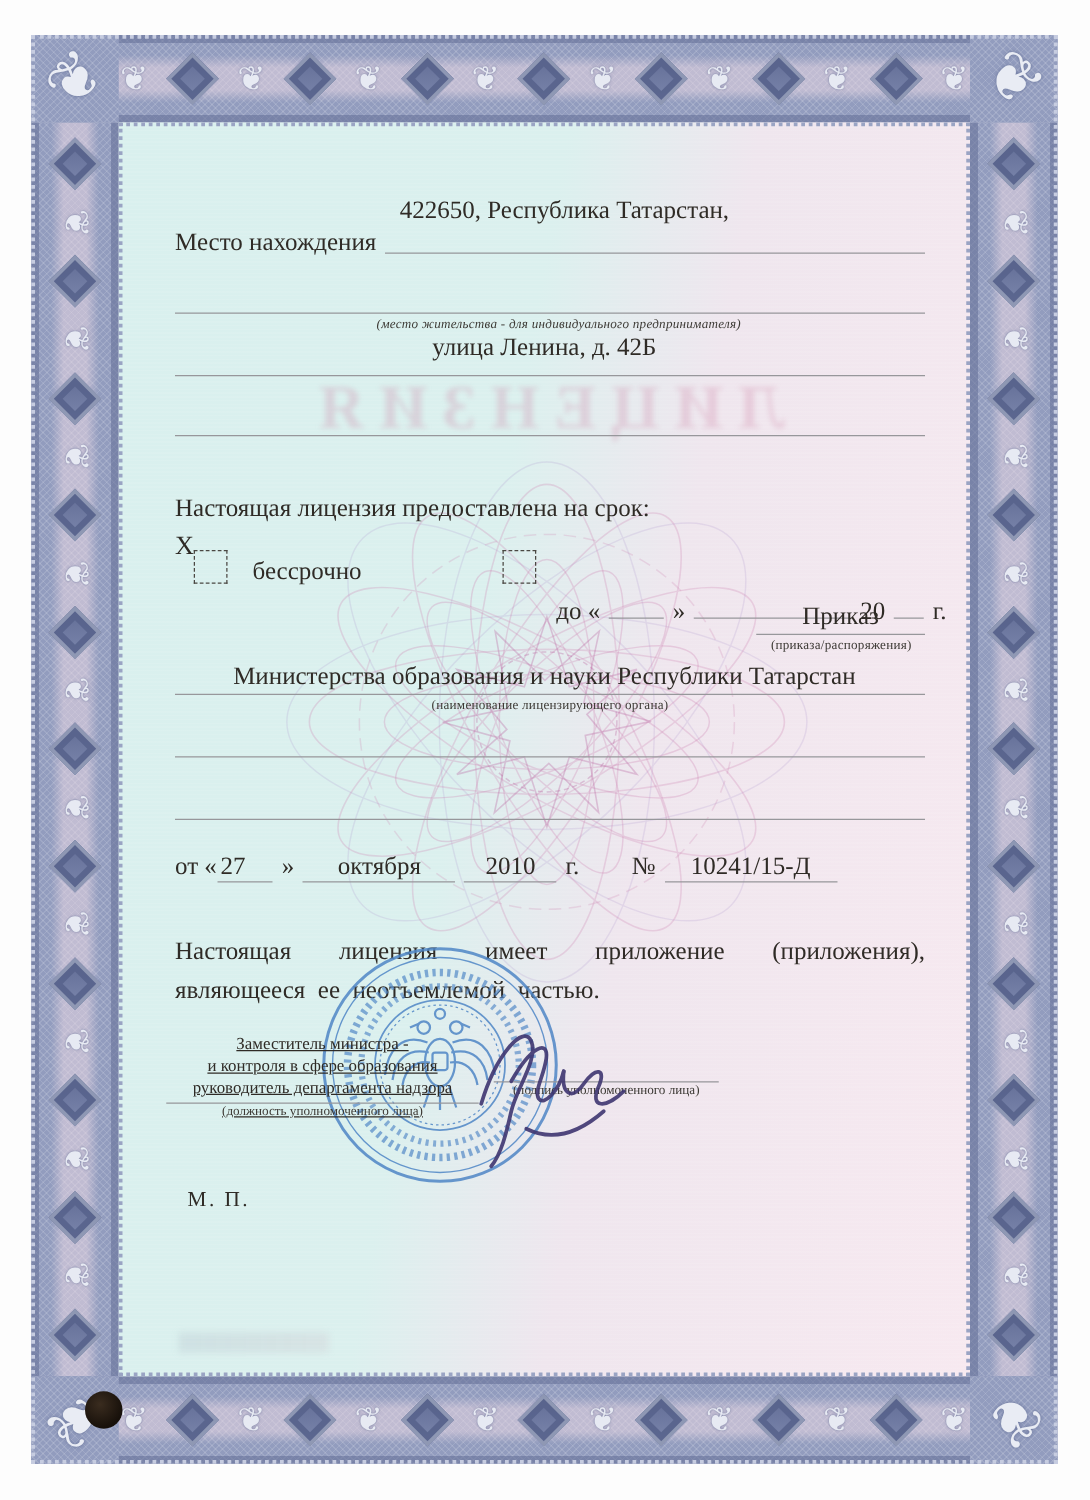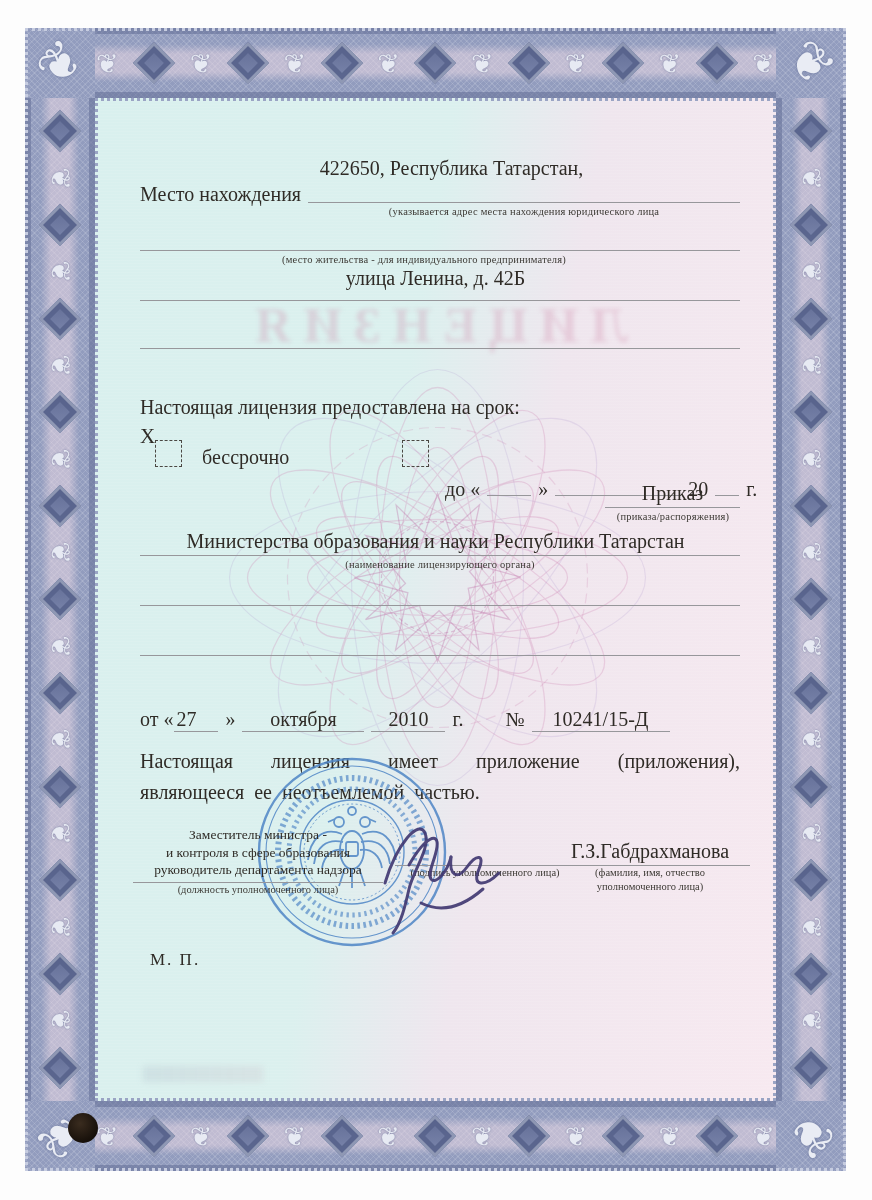--- a/index.html
+++ b/index.html
@@ -221,24 +221,23 @@
         <circle r="56" stroke="#bb6aa4" stroke-width="1.2" opacity="0.35" stroke-dasharray="4 3"></circle>
       </g>
     </svg>
 
     <div class="abs ghost">ЛИЦЕНЗИЯ</div>
 
     <div class="abs txt" style="left:0; right:0; top:58px; text-align:center;margin-left:32px;">422650, Республика Татарстан,</div>
 
     <div class="abs txt" style="left:45px; top:84px;">Место нахождения</div>
     <div class="abs rule" style="left:213px; width:432px; top:104px;"></div>
-    <div class="abs caption center" style="left:213px; width:432px; top:108px;">(указывается адрес места нахождения юридического лица</div>
 
     <div class="abs rule" style="left:45px; width:600px; top:152px;"></div>
-    <div class="abs caption center" style="left:29px; width:600px; top:156px;">(место жительства - для индивидуального предпринимателя)</div>
+    <div class="abs caption center" style="left:52px; width:600px; top:156px;font-style:italic;">(место жительства - для индивидуального предпринимателя)</div>
 
     <div class="abs txt center" style="left:0; right:0; top:168px;">улица Ленина, д. 42Б</div>
     <div class="abs rule" style="left:45px; width:600px; top:202px;"></div>
     <div class="abs rule" style="left:45px; width:600px; top:250px;"></div>
 
     <div class="abs txt" style="left:45px; top:297px;">Настоящая лицензия предоставлена на срок:</div>
 
     <span class="abs xmark" style="left:45px; top:326px;">Х</span>
     <div class="abs chk" style="left:60px; top:342px;"></div>
     <div class="abs txt" style="left:107px; top:347px;">бессрочно</div>
@@ -262,21 +261,21 @@
     <div class="abs rule" style="left:45px; width:600px; top:457px;"></div>
     <div class="abs caption center" style="left:45px; width:600px; top:461px;">(наименование лицензирующего органа)</div>
 
     <div class="abs rule" style="left:45px; width:600px; top:507px;"></div>
     <div class="abs rule" style="left:45px; width:600px; top:557px;"></div>
 
     <div class="abs date-row" style="left:45px; top:584px;">
       <span>от «</span>
       <span class="seg" style="width:44px; text-align:left; padding-left:2px; margin-left:-6px;">27</span>
       <span>»</span>
-      <span class="seg" style="width:122px;margin-top:26px;">октября</span>
+      <span class="seg" style="width:122px;">октября</span>
       <span class="seg" style="width:74px;">2010</span>
       <span>г.</span>
       <span style="width:28px;"></span>
       <span>№</span>
       <span class="seg" style="width:138px;">10241/15-Д</span>
     </div>
 
     <div class="abs txt justify" style="left:45px; width:600px; top:648px; line-height:1.55; word-spacing:5px;">Настоящая лицензия имеет приложение (приложения), являющееся ее неотъемлемой частью.</div>
 
     <svg class="abs" style="left:158px; top:655px;" width="198" height="198" viewBox="0 0 198 198">
@@ -294,39 +293,33 @@
           <circle cx="0" cy="-41" r="4"></circle>
           <ellipse cx="0" cy="-2" rx="12" ry="19"></ellipse>
           <path d="M-10,-18 C-30,-26 -42,-12 -44,8 M-9,-10 C-26,-14 -36,-4 -38,12 M-8,-2 C-20,-4 -28,4 -30,16"></path>
           <path d="M10,-18 C30,-26 42,-12 44,8 M9,-10 C26,-14 36,-4 38,12 M8,-2 C20,-4 28,4 30,16"></path>
           <path d="M-7,16 L-13,34 M0,17 L0,36 M7,16 L13,34"></path>
           <rect x="-6" y="-10" width="12" height="14" rx="2"></rect>
         </g>
       </g>
     </svg>
 
-    <div class="abs" style="left:38px; top:728px; width:250px;">
+    <div class="abs" style="left:38px; top:728px; width:250px;text-decoration:underline;">
       <div class="sig-pos">Заместитель министра -</div>
       <div class="sig-pos">и контроля в сфере образования</div>
       <div class="sig-pos">руководитель департамента надзора</div>
       <div class="rule" style="margin-top:3px;"></div>
       <div class="smallcap2">(должность уполномоченного лица)</div>
     </div>
 
     <div class="abs" style="left:300px; top:767px; width:180px;">
       <div class="rule"></div>
       <div class="smallcap2">(подпись уполномоченного лица)</div>
     </div>
 
-    <div class="abs" style="left:455px; top:742px; width:200px;">
-      <div class="sig-name">Г.З.Габдрахманова</div>
-      <div class="rule" style="margin-top:2px;"></div>
-      <div class="smallcap2">(фамилия, имя, отчество</div>
-      <div class="smallcap2">уполномоченного лица)</div>
-    </div>
 
     <svg class="abs" style="left:268px; top:705px;" width="150" height="135" viewBox="0 0 150 135">
       <g fill="none" stroke="#3f3670" stroke-width="3" stroke-linecap="round" opacity="0.9">
         <path d="M22,80 C34,40 56,16 62,30 C68,44 50,68 46,86 C42,104 38,120 30,130"></path>
         <path d="M46,62 C62,34 76,28 74,44 C72,58 64,70 68,76 C72,82 84,70 88,54"></path>
         <path d="M88,54 C86,72 94,78 104,64 C114,50 122,52 116,66 C108,84 122,84 136,70"></path>
         <path d="M58,100 C82,112 104,100 120,86"></path>
       </g>
     </svg>
 

